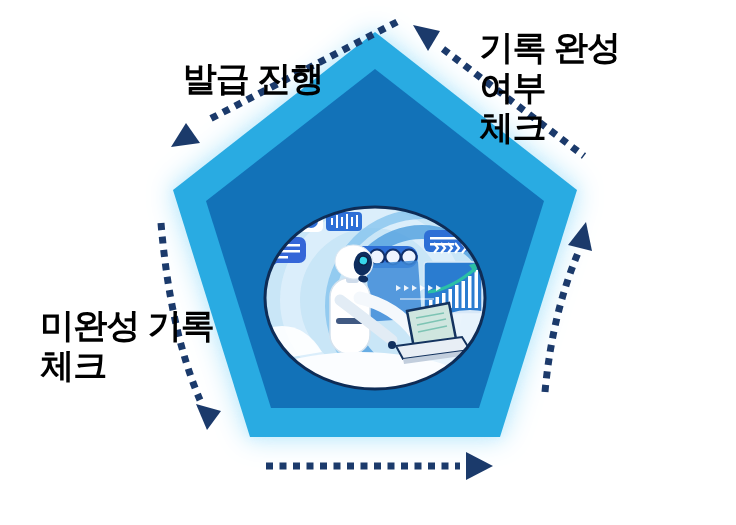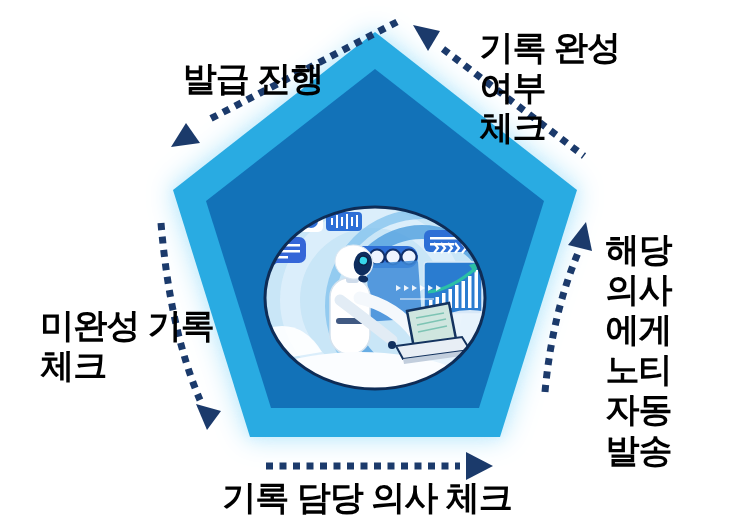--- a/index.html
+++ b/index.html
@@ -167,18 +167,15 @@
         </g>
       </g>
       <ellipse cx="375" cy="298" rx="110" ry="91" fill="none" stroke="#0e2c56" stroke-width="3"></ellipse>
     </g>
   </svg>
 
 
   <div class="label" style="left:253px;top:78px;">발급 진행</div>
   <div class="label" style="left:127px;top:345px;">미완성 기록
 체크</div>
-  <div class="label" style="left:367px;top:497px;">기록 담당 의사 체크</div>
-  <div class="label" style="left:649px;top:349px;">해당 의사에게
-노티 자동 발송</div>
   <div class="label" style="left:565px;top:87px;">기록 완성 여부
 체크</div>
 </div>
 
 </body></html>

